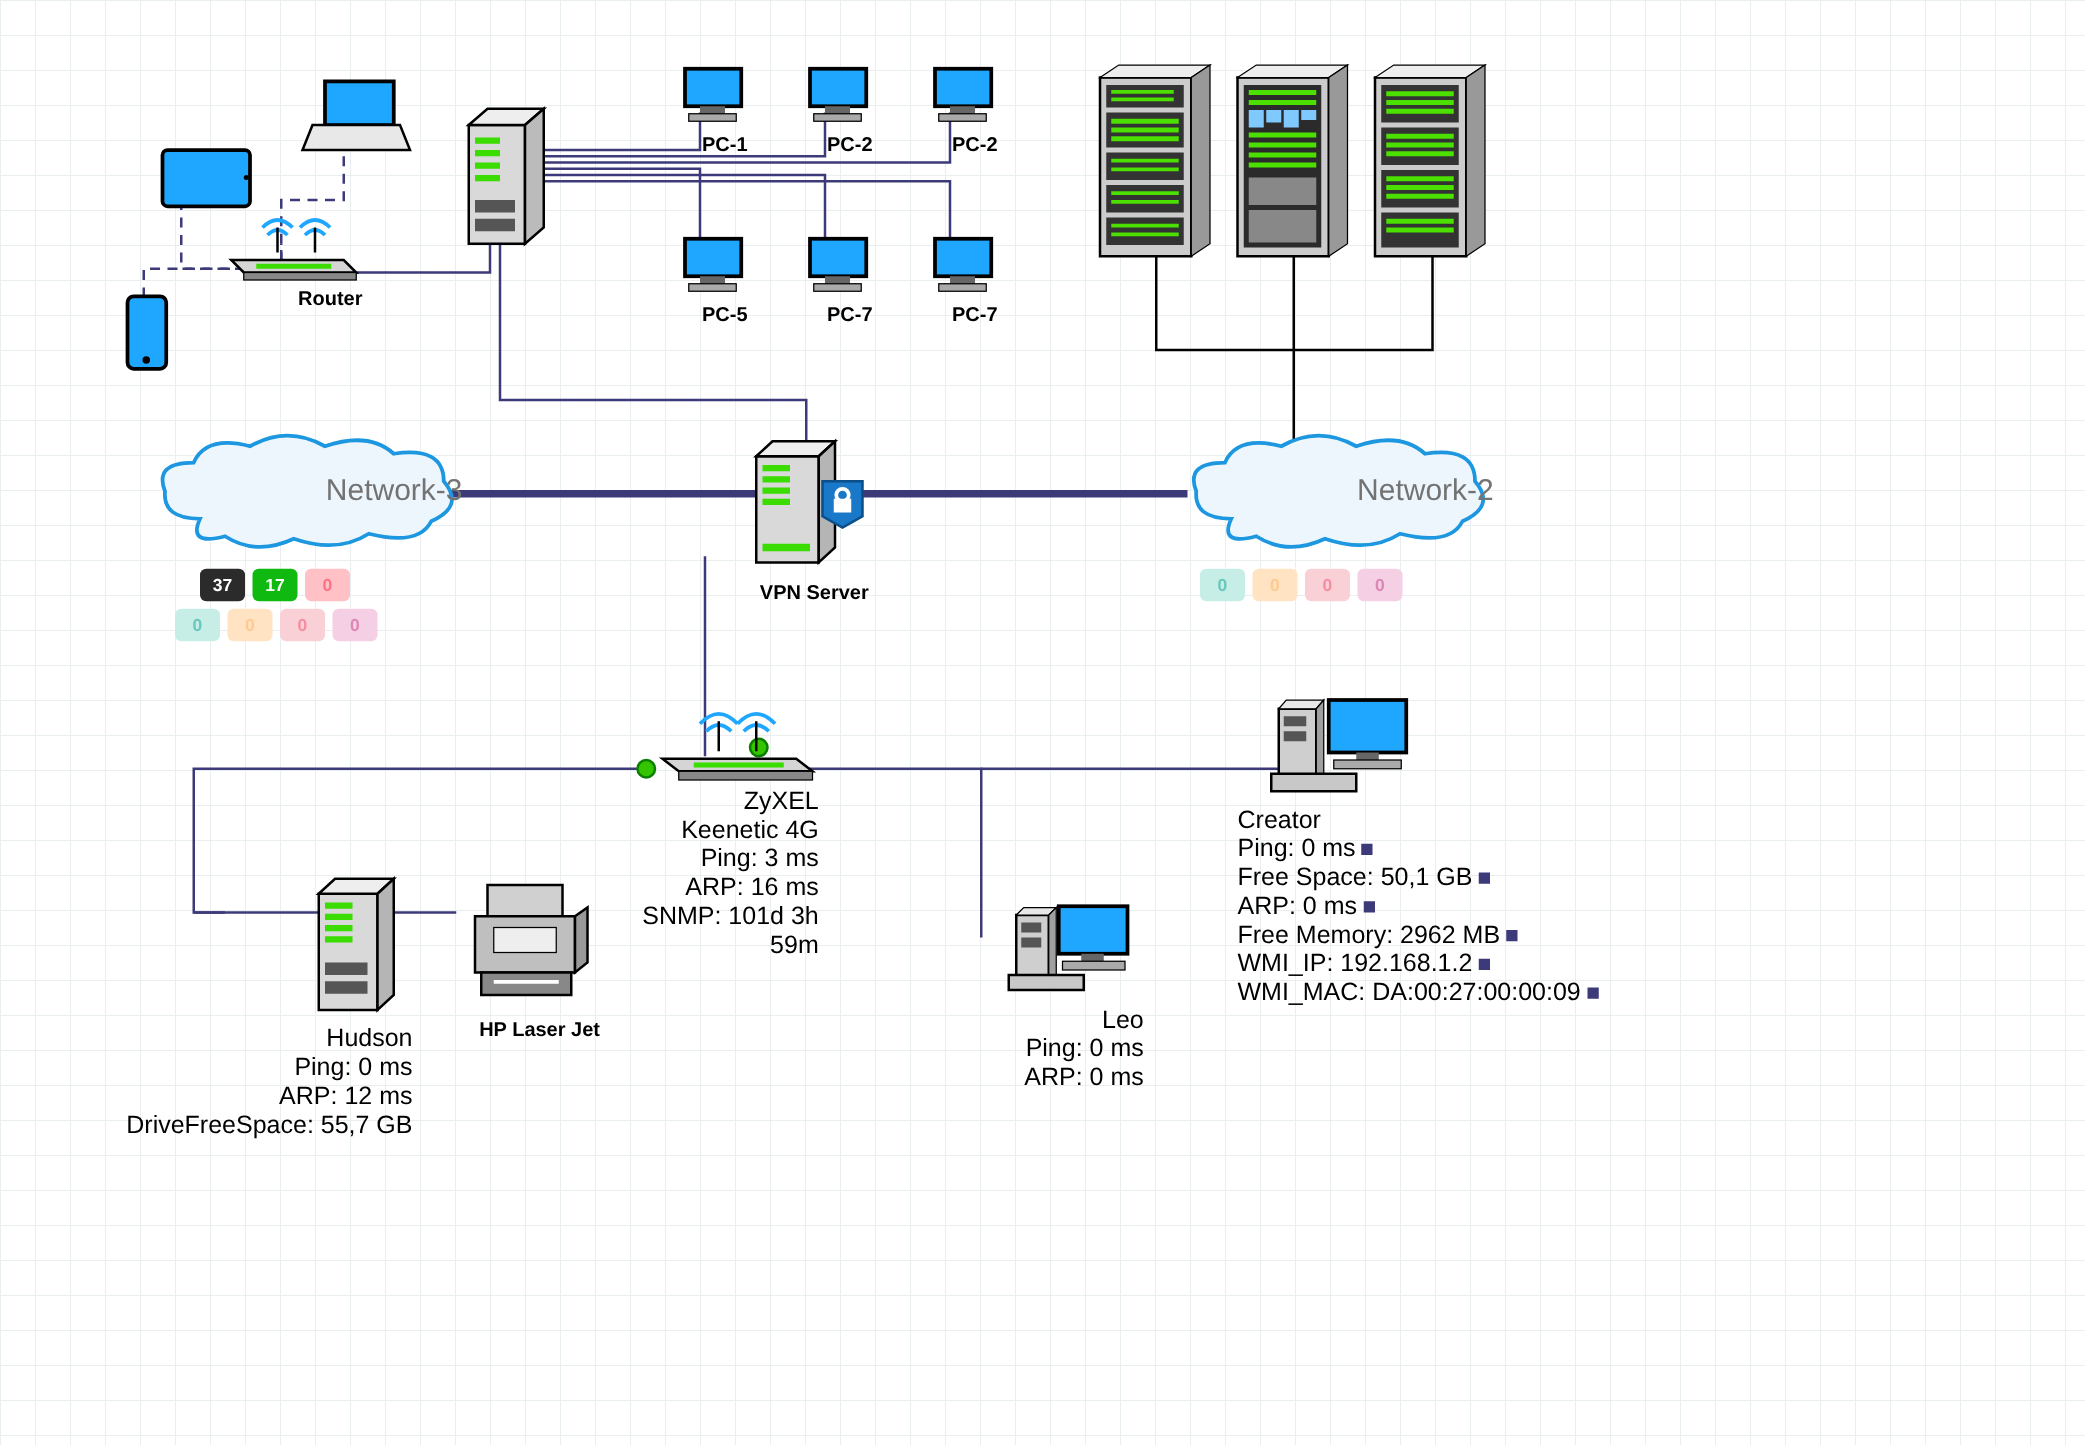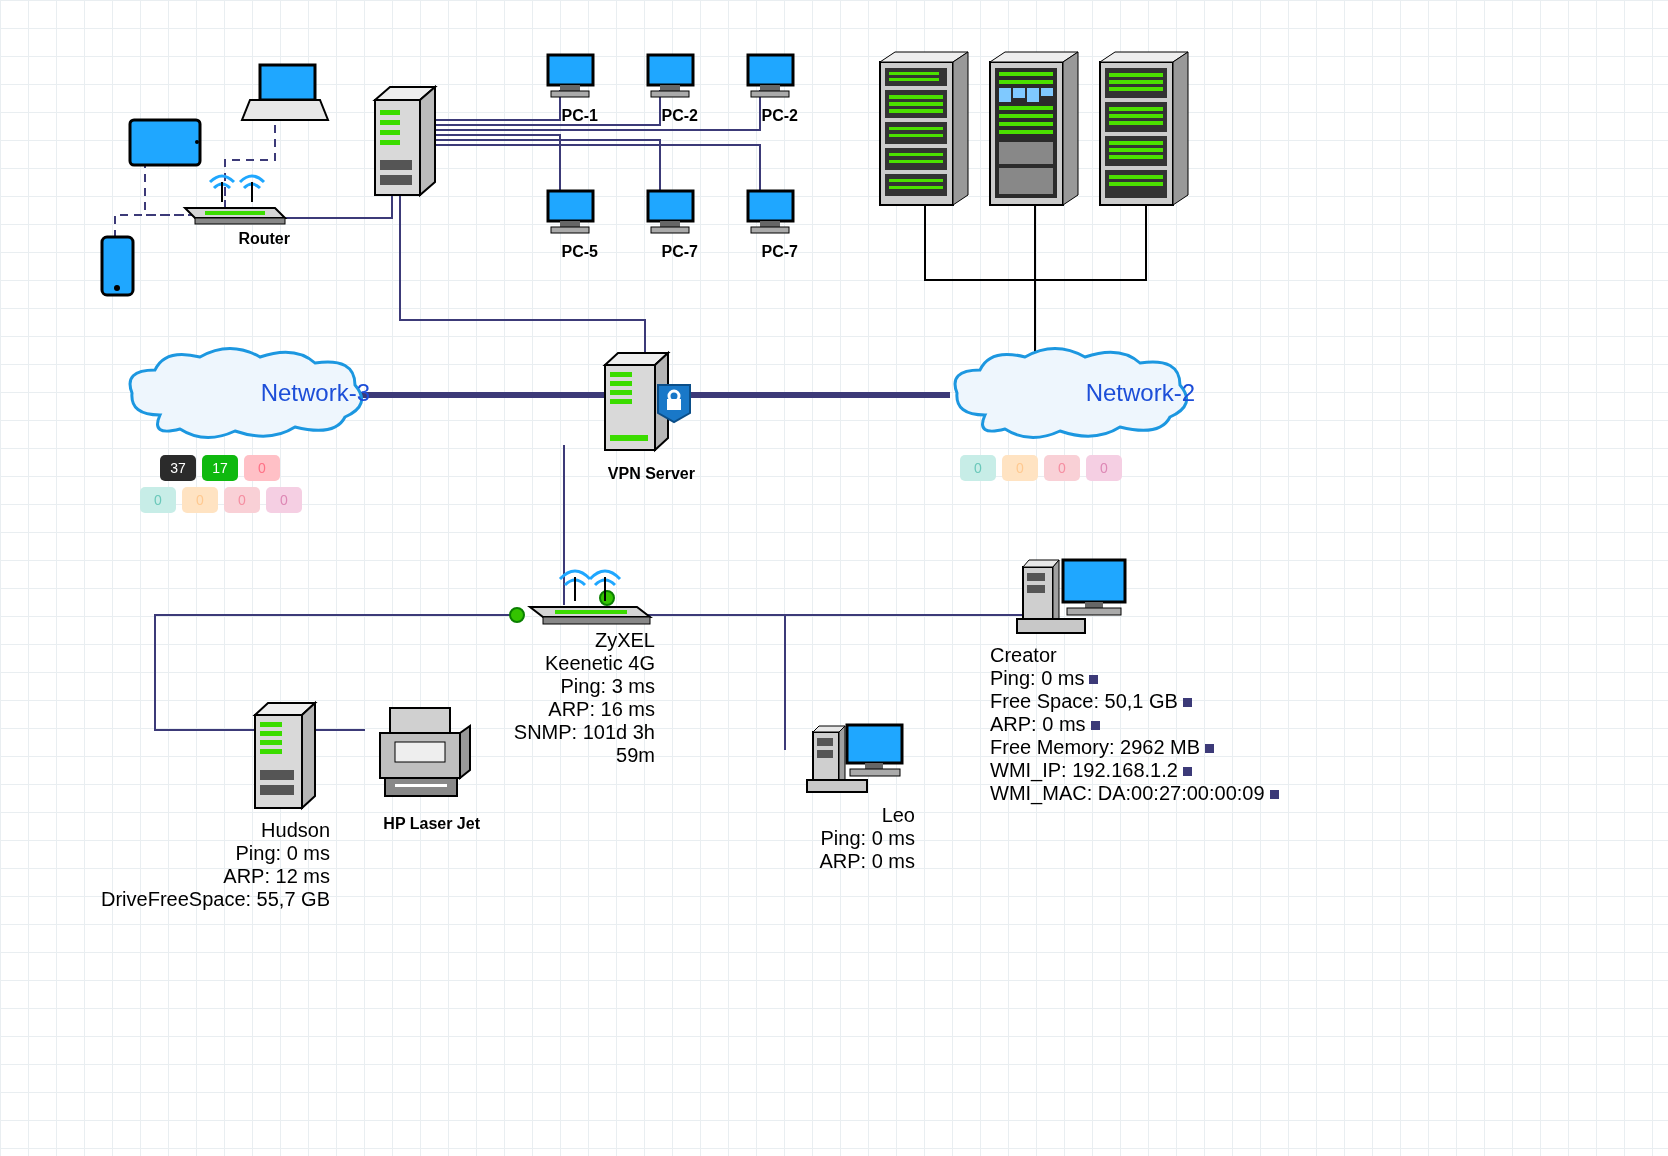--- a/index.html
+++ b/index.html
@@ -9,23 +9,23 @@
  background-size:28px 28px,28px 28px,224px 224px,224px 224px}
 .node{position:absolute;text-align:right;font-size:16px;font-weight:700;color:#000}
 .node .lbl{font-size:16px;line-height:1.25}
 .node .props{font-size:20px;font-weight:400}
 svg.links{position:absolute;inset:0}
 svg.links path{stroke:#3c3a78;stroke-width:2;fill:none}
 svg.links path.dashed{stroke-dasharray:8 6}
 svg.links path.thick{stroke-width:6}
 svg.links path.black{stroke:#000}
 .badge-row{display:flex;gap:6px}
-.badge{min-width:36px;height:26px;border-radius:5px;display:flex;align-items:center;justify-content:center;font-size:14px;font-weight:400;color:#fff}
+.badge{min-width:36px;height:26px;border-radius:5px;display:flex;align-items:center;justify-content:center;font-size:14px;font-weight:700;color:#fff}
 .badge.dark{background:#2b2b2b}.badge.green{background:#0fb90f}.badge.red{background:#ffc0c6;color:#ff7186}.badge.redf{background:#f9d0d6;color:#f58ea1}.badge.orange{background:#ffe3c2;color:#ffc990}.badge.teal{background:#c7ede7;color:#6ac8ba}.badge.pink{background:#f5cfe3;color:#dd87b5}
-.cloud-txt{color:#1d4ed8;font:24px/1 Arial;font-weight:400}
+.cloud-txt{color:#737373;font:24px/1 Arial;font-weight:400}
 .dot{position:absolute;width:12px;height:12px;border-radius:50%;background:#34c400;border:2px solid #0a7f00;transform:translate(-50%,-50%)}
 .sq{display:inline-block;width:9px;height:9px;background:#3c3a78;margin-left:5px;vertical-align:middle}
 </style>
 </head>
 <body>
 
 <div id="stage">
 <div class="grid"></div>
 
 <svg class="links" viewBox="0 0 1668 1156">

